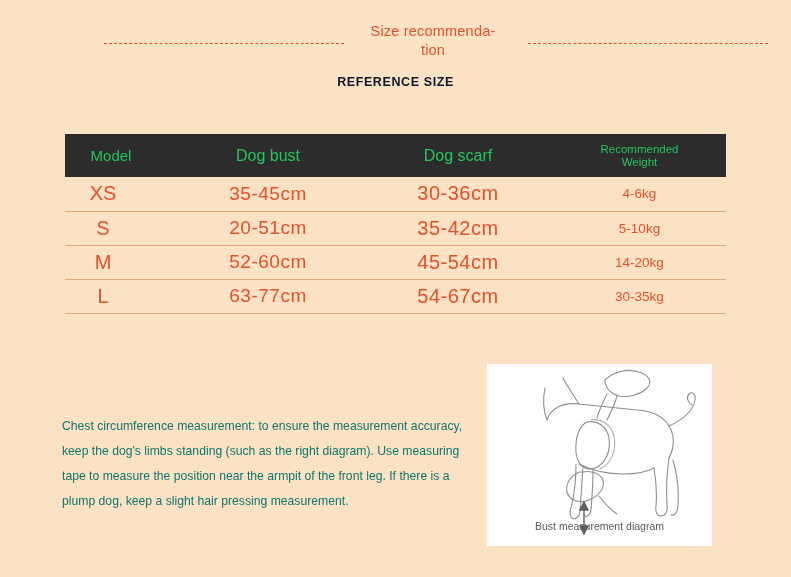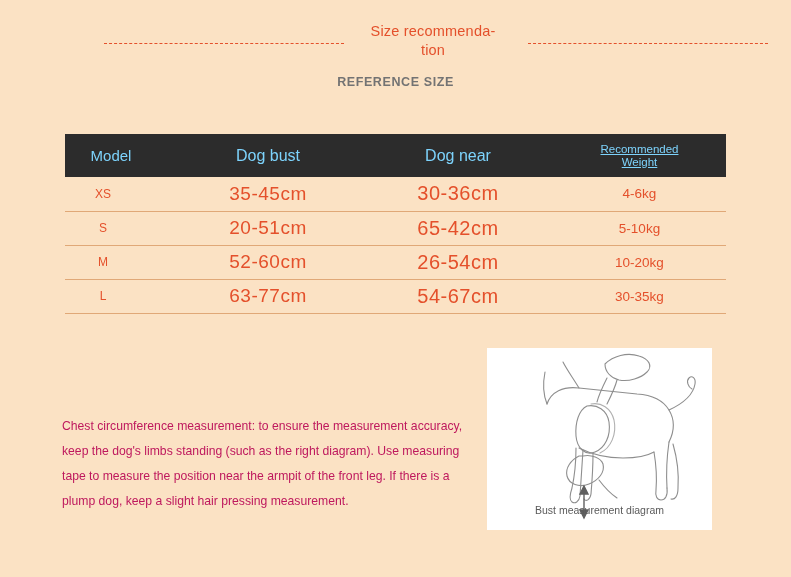--- a/index.html
+++ b/index.html
@@ -48,21 +48,21 @@
   }
   .dash-left { left: 68px; width: 240px; }
   .dash-right { left: 492px; width: 240px; }
 
   .subtitle {
     position: absolute;
     top: 75px;
     left: 0;
     width: 791px;
     text-align: center;
-    color: #737373;
+    color: #0f172a;
     font-size: 12.5px;
     font-weight: bold;
     letter-spacing: 0.6px;
   }
 
   
   .table-wrap {
     position: absolute;
     left: 65px;
     top: 134px;
@@ -71,66 +71,66 @@
   table.size-table {
     border-collapse: collapse;
     width: 661px;
     table-layout: fixed;
   }
   table.size-table thead tr {
     background: #2c2c2c;
     height: 43px;
   }
   table.size-table thead th {
-    color: #7dd3fc;
+    color: #22c55e;
     font-weight: normal;
     text-align: center;
     vertical-align: middle;
     padding: 0;
   }
   th.col-model   { width: 108px; font-size: 15px; }
   th.col-bust    { width: 190px; font-size: 16px; }
   th.col-scarf   { width: 190px; font-size: 16px; }
-  th.col-weight  { width: 173px; font-size: 11.5px; line-height: 13px; text-decoration: underline; }
+  th.col-weight  { width: 173px; font-size: 11.5px; line-height: 13px; }
 
   table.size-table tbody tr {
     height: 34px;
     border-bottom: 1px solid #e0a877;
   }
   table.size-table tbody td {
     text-align: center;
     vertical-align: middle;
     color: #e4502b;
     padding: 0;
   }
-  td.c-model  { font-size: 12px; text-align: center; }
+  td.c-model  { font-size: 20px; text-align: center; }
   td.c-bust   { font-size: 19px; letter-spacing: 0.5px; }
   td.c-scarf  { font-size: 20px; letter-spacing: 0.5px; }
   td.c-weight { font-size: 13.5px; }
 
   
   td.c-model span { display: inline-block; transform: translateX(-16px); }
   th.col-model span { display: inline-block; transform: translateX(-8px); }
 
   
   .note {
     position: absolute;
     left: 62px;
     top: 414px;
     width: 406px;
-    color: #be185d;
+    color: #0f766e;
     font-size: 12.2px;
     line-height: 25px;
   }
 
   
   .illus {
     position: absolute;
     left: 487px;
-    top: 348px;
+    top: 364px;
     width: 225px;
     height: 182px;
     background: #ffffff;
   }
   .illus svg { display: block; }
   .illus-caption {
     position: absolute;
     left: 0;
     bottom: 14px;
     width: 225px;
@@ -152,45 +152,45 @@
   </div>
 
   <div class="subtitle">REFERENCE SIZE</div>
 
   <div class="table-wrap">
     <table class="size-table">
       <thead>
         <tr>
           <th class="col-model"><span>Model</span></th>
           <th class="col-bust">Dog bust</th>
-          <th class="col-scarf">Dog near</th>
+          <th class="col-scarf">Dog scarf</th>
           <th class="col-weight">
             <div>Recommended</div>
             <div>Weight</div>
           </th>
         </tr>
       </thead>
       <tbody>
         <tr>
           <td class="c-model"><span>XS</span></td>
           <td class="c-bust">35-45cm</td>
           <td class="c-scarf">30-36cm</td>
           <td class="c-weight">4-6kg</td>
         </tr>
         <tr>
           <td class="c-model"><span>S</span></td>
           <td class="c-bust">20-51cm</td>
-          <td class="c-scarf">65-42cm</td>
+          <td class="c-scarf">35-42cm</td>
           <td class="c-weight">5-10kg</td>
         </tr>
         <tr>
           <td class="c-model"><span>M</span></td>
           <td class="c-bust">52-60cm</td>
-          <td class="c-scarf">26-54cm</td>
-          <td class="c-weight">10-20kg</td>
+          <td class="c-scarf">45-54cm</td>
+          <td class="c-weight">14-20kg</td>
         </tr>
         <tr>
           <td class="c-model"><span>L</span></td>
           <td class="c-bust">63-77cm</td>
           <td class="c-scarf">54-67cm</td>
           <td class="c-weight">30-35kg</td>
         </tr>
       </tbody>
     </table>
   </div>

